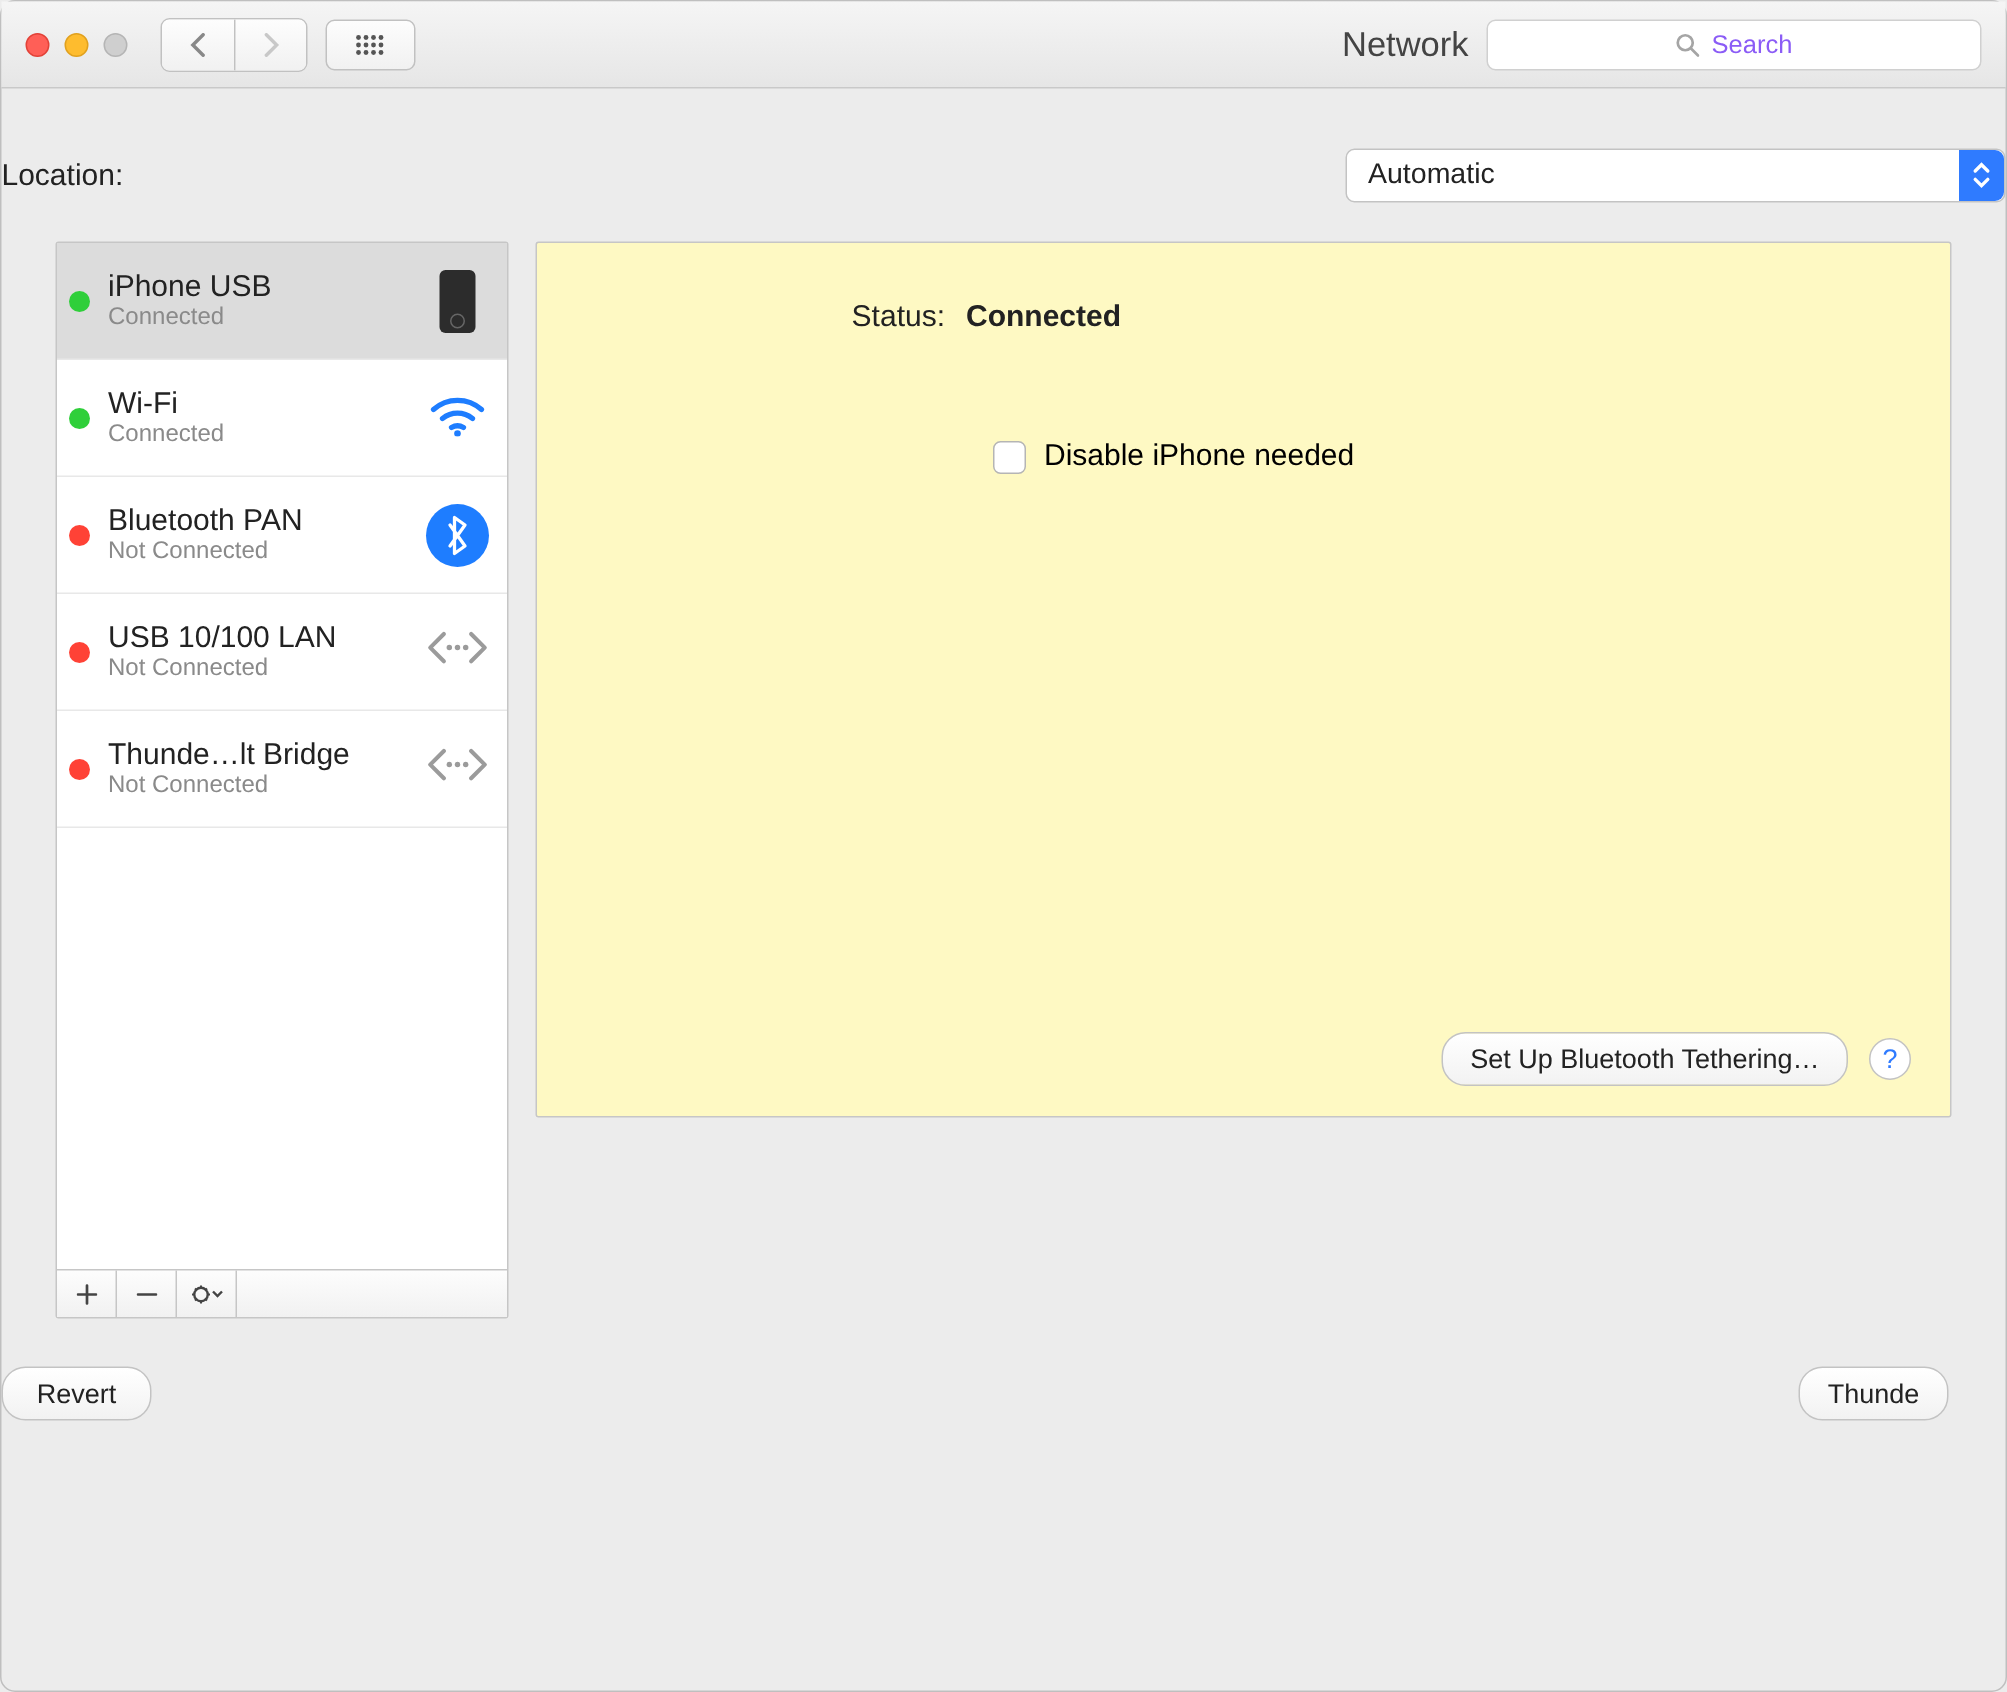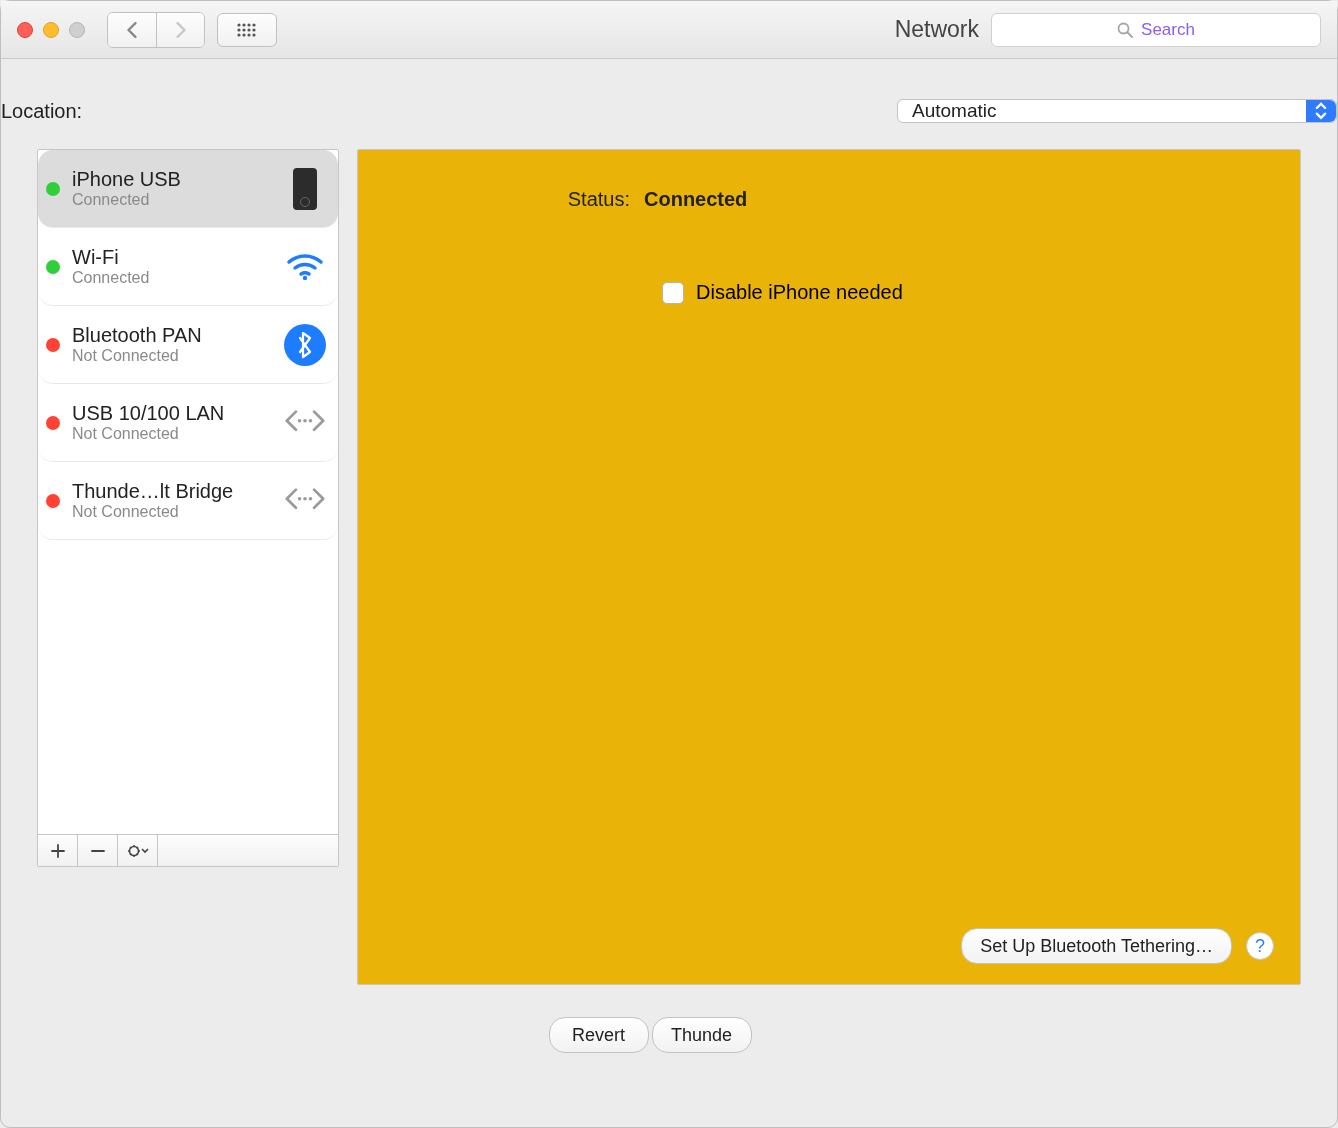--- a/index.html
+++ b/index.html
@@ -16,57 +16,57 @@
   .seg { display:flex; border:1px solid #c1c1c1; border-radius:6px; overflow:hidden; background:#fff; }
   .seg button { width:48px; height:34px; background:linear-gradient(#fdfdfd,#f1f1f1); border:none; display:flex; align-items:center; justify-content:center; color:#7a7a7a; }
   .seg button + button { border-left:1px solid #c1c1c1; }
   .gridbtn { width:60px; height:34px; border:1px solid #c1c1c1; border-radius:6px; background:linear-gradient(#fdfdfd,#f1f1f1); display:flex; align-items:center; justify-content:center; color:#555; }
   .title { flex:1; text-align:right; font-size:23px; color:#444; }
   .search { width:330px; height:34px; border:1px solid #d0d0d0; border-radius:6px; background:#fff; display:flex; align-items:center; justify-content:center; color:#8b5cf6; gap:8px; font-size:17px; }
 
   
   .locrow { display:flex; align-items:center; justify-content:space-between; gap:16px; padding:40px 0 26px; }
   .locrow label { font-size:20px; color:#222; }
-  .popup { position:relative; width:440px; height:24px; border:1px solid #c3c3c3; border-radius:6px; background:#fff; display:flex; align-items:center; padding:0 40px 0 14px; font-size:19px; color:#222; }
+  .popup { position:relative; width:440px; height:36px; border:1px solid #c3c3c3; border-radius:6px; background:#fff; display:flex; align-items:center; padding:0 40px 0 14px; font-size:19px; color:#222; }
   .popup .knob { position:absolute; right:0; top:0; width:30px; height:100%; background:#2f7bff; border-radius:0 6px 6px 0; display:flex; align-items:center; justify-content:center; }
   .knob svg { width:14px; }
 
   
   .body { display:flex; padding:0 36px 0 36px; gap:18px; }
   .sidebar { width:302px; border:1px solid #c6c6c6; background:#fff; border-radius:2px; display:flex; flex-direction:column; height:718px; }
   .svc-list { flex:1; overflow:hidden; }
-  .svc { display:flex; align-items:center; height:78px; padding:0 10px 0 8px; border-bottom:1px solid #e8e8e8; gap:6px;border-radius:15px; }
+  .svc { display:flex; align-items:center; height:78px; padding:0 10px 0 8px; border-bottom:1px solid #e8e8e8; gap:6px; }
   .svc.sel { background:#dcdcdc; }
   .dot { width:14px; height:14px; border-radius:50%; flex-shrink:0; margin-right:6px; }
   .dot.green{background:#2fcf3a;} .dot.red{background:#ff4236;}
   .svc .txt { flex:1; overflow:hidden; }
   .svc .name { font-size:20px; color:#222; white-space:nowrap; overflow:hidden; text-overflow:ellipsis; }
   .svc .st { font-size:16px; color:#8a8a8a; }
   .svc .ic { width:46px; display:flex; justify-content:center; }
   .sbtoolbar { height:32px; display:flex; border-top:1px solid #c6c6c6; background:linear-gradient(#fdfdfd,#f1f1f1); }
   .sbtoolbar button { width:40px; border:none; border-right:1px solid #c6c6c6; background:transparent; display:flex; align-items:center; justify-content:center; color:#444; font-size:18px; }
   .sbtoolbar .flex { flex:1; border-right:none; }
 
-  .detail { flex:1; height:836px; border:1px solid #c6c6c6; background:#eab308; border-radius:2px; padding:38px 26px 20px 26px; display:flex; flex-direction:column; }
+  .detail { flex:1; height:584px; border:1px solid #c6c6c6; background:#fef9c3; border-radius:2px; padding:38px 26px 20px 26px; display:flex; flex-direction:column; }
   .row { display:flex; margin-bottom:10px; }
   .row .lab { width:260px; text-align:right; padding-right:14px; font-size:20px; color:#222; }
   .row .val { flex:1; font-size:20px; color:#222; }
   .row .val.b { font-weight:700; }
   .row .desc { font-size:18px; color:#333; line-height:1.4; }
   .blur { filter:blur(4px); color:#888; }
   .chkrow { margin-top:60px; display:flex; align-items:center; gap:12px; margin-left:278px; }
   .chk { width:22px; height:22px; border:1px solid #b5b5b5; border-radius:5px; background:#fff; }
   .chkrow span { font-size:20px; }
   .spacer { flex:1; }
   .detailfoot { display:flex; justify-content:flex-end; align-items:center; gap:14px; }
   .btn { height:36px; padding:0 18px; border:1px solid #c3c3c3; border-radius:16px; background:linear-gradient(#ffffff,#f2f2f2); font-size:18px; color:#222; display:flex; align-items:center; }
   .help { width:28px; height:28px; border:1px solid #c3c3c3; border-radius:50%; background:#fff; color:#2f7bff; display:flex; align-items:center; justify-content:center; font-size:18px; }
 
   
-  .footer { display:flex; justify-content:center; gap:3px; padding:32px 38px 0 0; }
+  .footer { display:flex; justify-content:space-between; gap:3px; padding:32px 38px 0 0; }
   .footer .btn { min-width:100px; justify-content:center; }
 
   
   .phone-rect { width:24px; height:42px; background:#2c2c2c; border-radius:4px; position:relative; }
   .phone-rect:after { content:""; position:absolute; left:50%; bottom:3px; transform:translateX(-50%); width:8px; height:8px; border:1px solid #666; border-radius:50%; }
   .wifi-ic svg, .bt-ic svg, .lan-ic svg { width:40px; }
   .bt-circle { width:42px; height:42px; background:#1e7dff; border-radius:50%; display:flex; align-items:center; justify-content:center; }
 </style>
 </head>
 <body>

